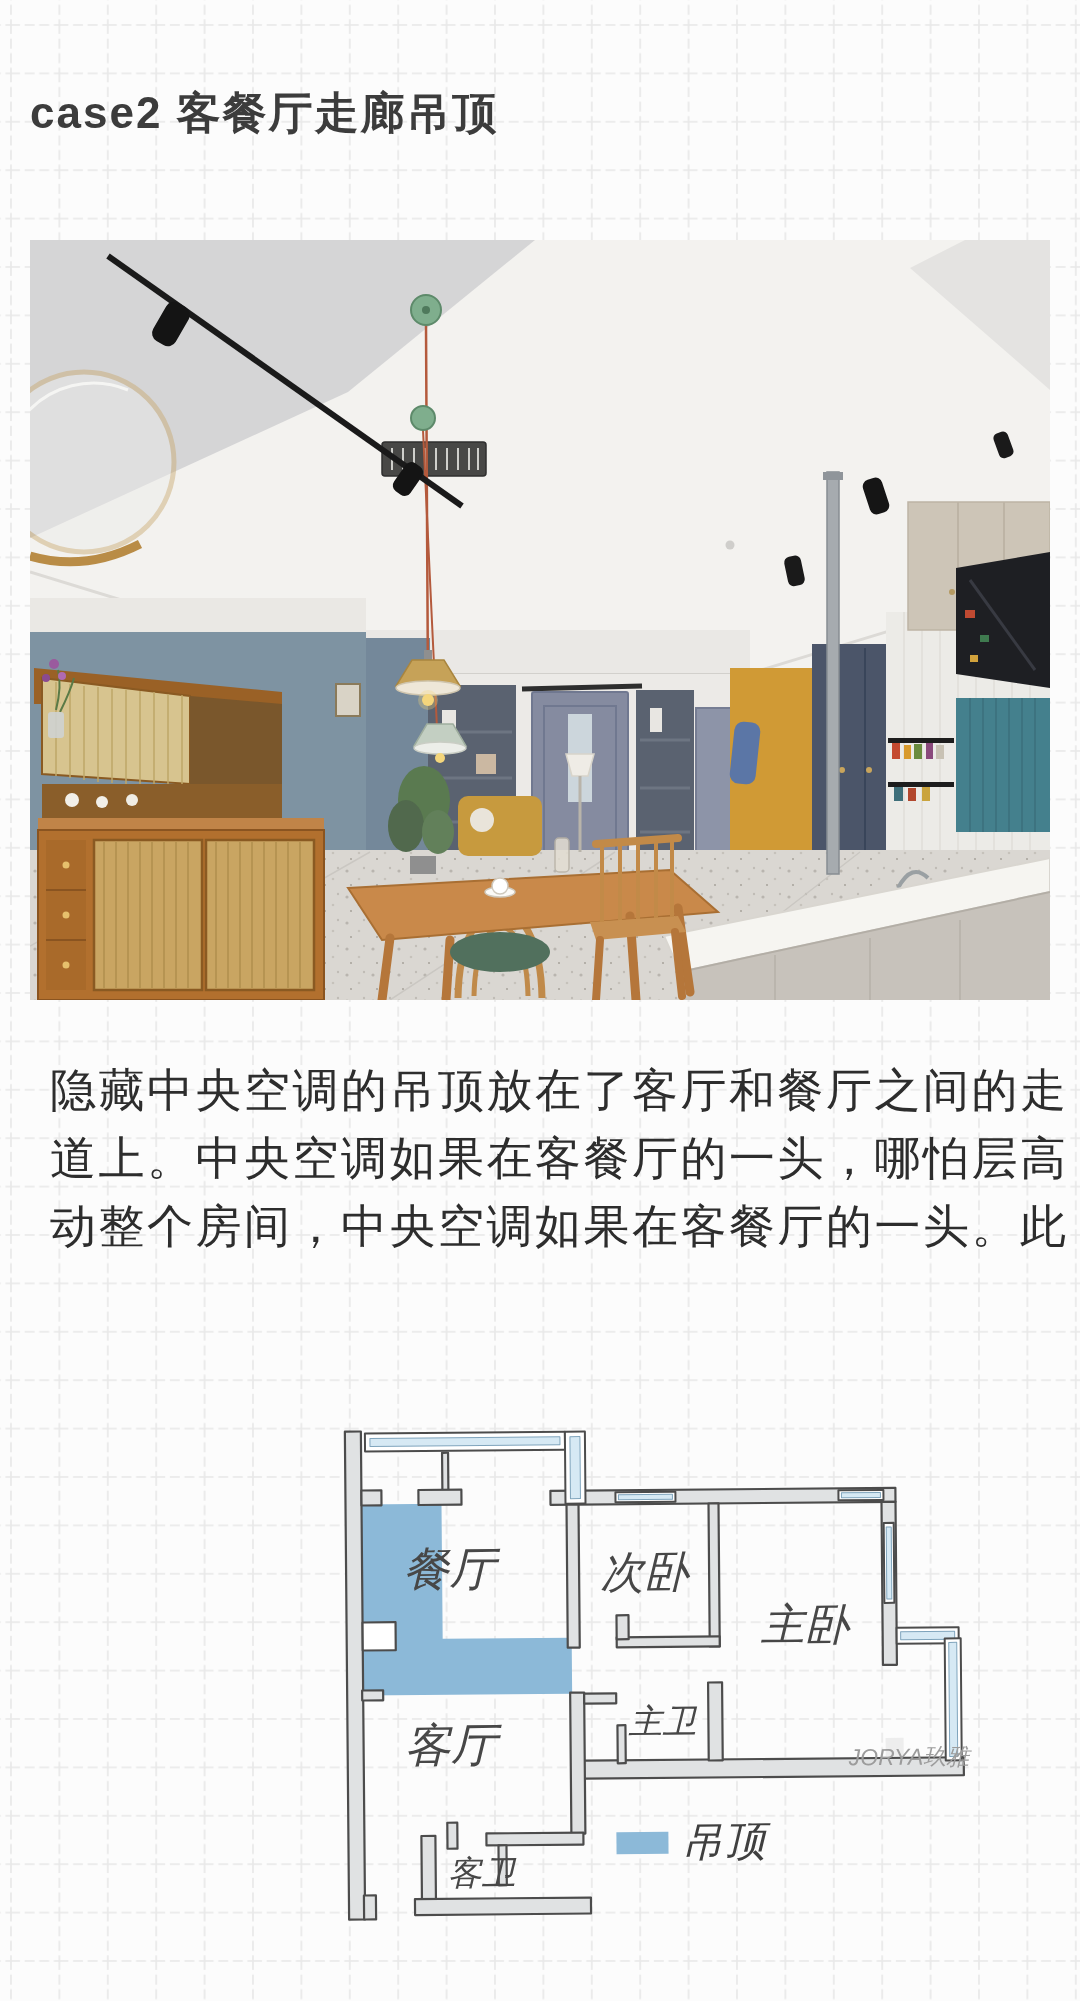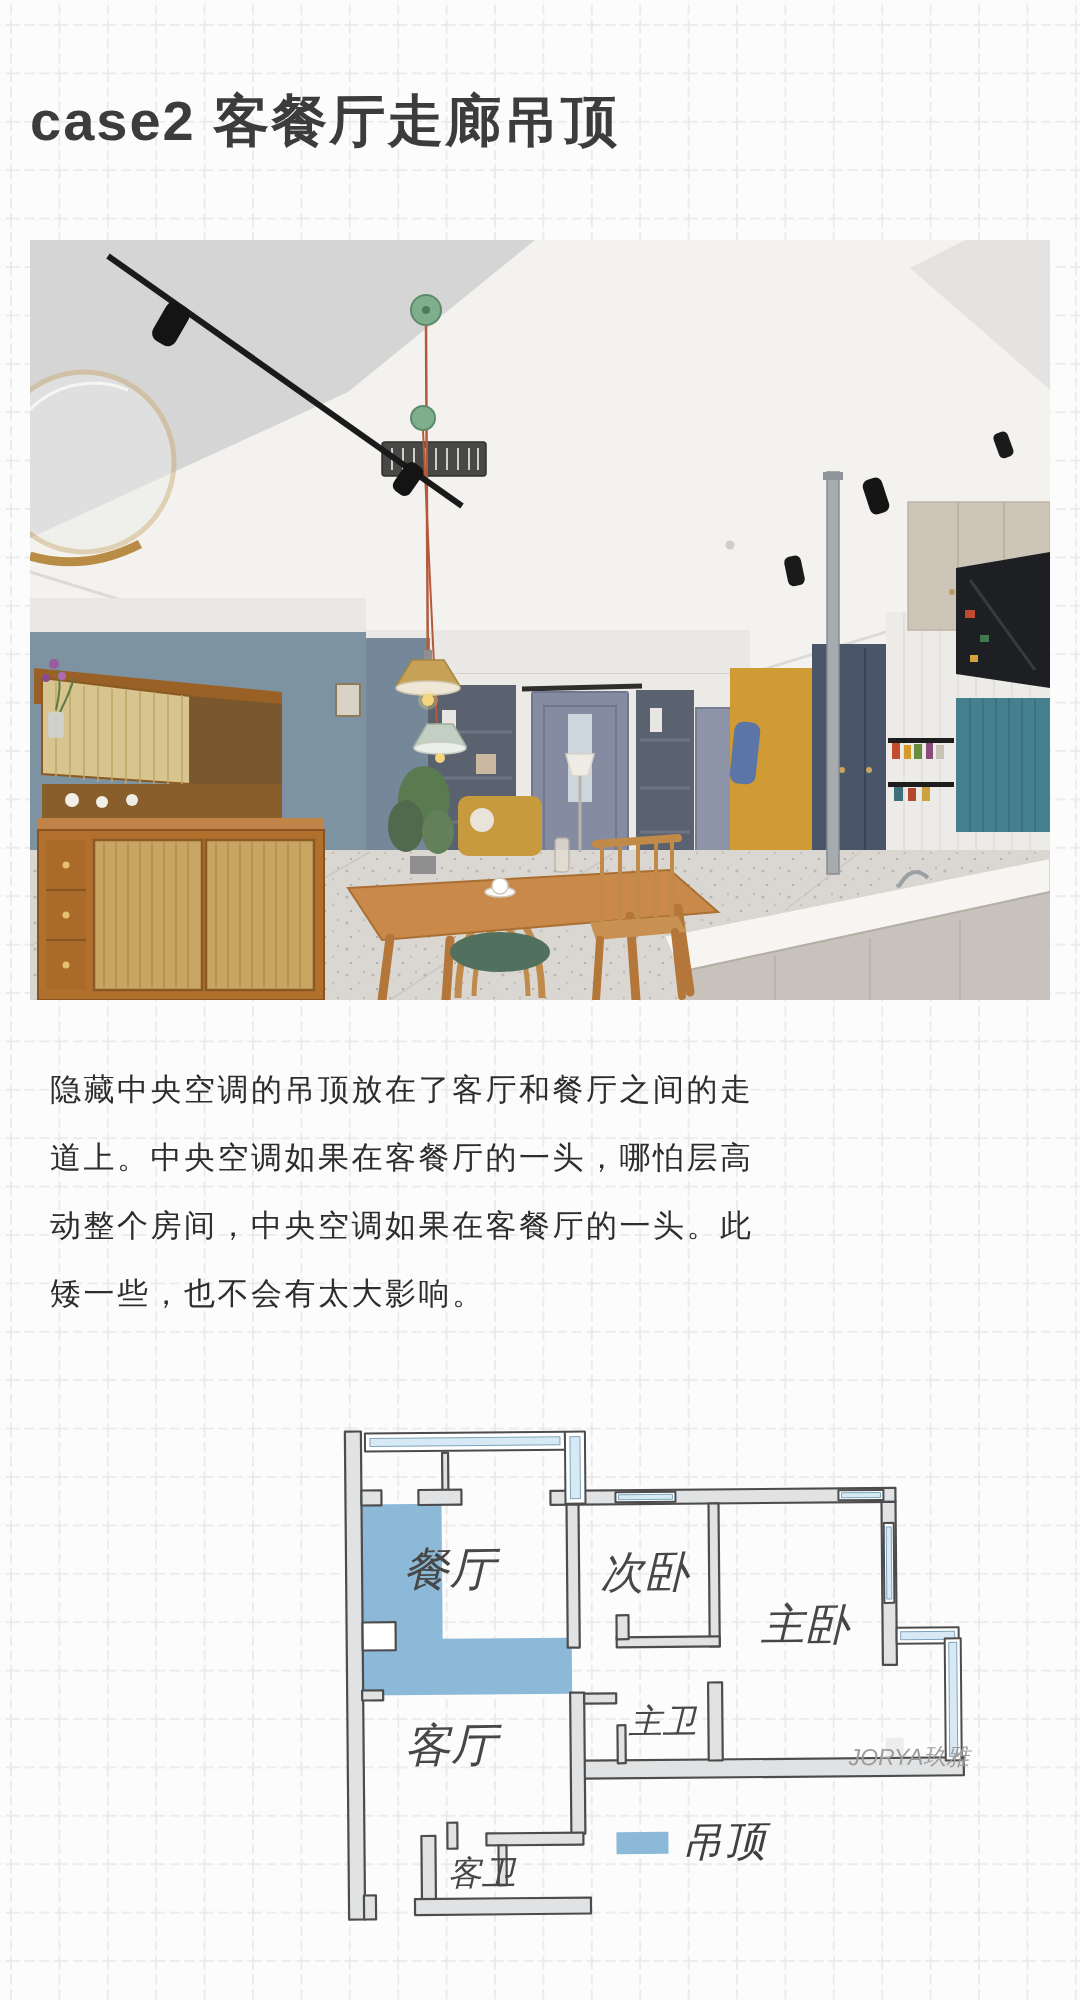--- a/index.html
+++ b/index.html
@@ -3,29 +3,29 @@
 <meta charset="utf-8">
 <style>
   html,body{margin:0;padding:0;}
   body{
     width:1080px;height:2001px;position:relative;background:#fcfcfc;
     font-family:"Liberation Sans","DejaVu Sans",sans-serif;overflow:hidden;
   }
   #grid-bg{position:absolute;left:0;top:0;width:1080px;height:2001px;z-index:0;}
   .layer{position:absolute;z-index:1;}
   #page-title{
-    left:30px;top:84px;font-size:56px;font-weight:600;color:#3c3c3c;
+    left:30px;top:84px;font-size:44px;font-weight:600;color:#3c3c3c;
     letter-spacing:2px;white-space:nowrap;
   }
   #photo-frame{
     left:30px;top:240px;width:1020px;height:760px;background:#efeeec;overflow:hidden;
   }
   #body-text{left:50px;top:1056px;width:900px;}
   .body-line{
-    height:68px;line-height:68px;font-size:31px;color:#2d2d2d;
+    height:68px;line-height:68px;font-size:46px;color:#2d2d2d;
     letter-spacing:2.5px;white-space:nowrap;font-weight:500;
   }
   #plan-wrap{left:300px;top:1415px;width:700px;height:520px;font-style:italic;}
   svg text{font-family:"Liberation Sans","DejaVu Sans",sans-serif;}
   .room-label{fill:#474747;}
   .room-label-sm{fill:#474747;}
 </style>
 </head>
 <body>
 
@@ -224,21 +224,20 @@
     <rect x="128" y="62" width="26" height="44" rx="9" fill="#141414" transform="rotate(30 141 84)"></rect>
     <rect x="368" y="222" width="20" height="34" rx="7" fill="#141414" transform="rotate(35 378 239)"></rect>
   </g>
 </svg>
 </div>
 
 <div class="layer" id="body-text">
   <div class="body-line">隐藏中央空调的吊顶放在了客厅和餐厅之间的走</div>
   <div class="body-line">道上。中央空调如果在客餐厅的一头，哪怕层高</div>
   <div class="body-line">动整个房间，中央空调如果在客餐厅的一头。此</div>
-  <div class="body-line">矮一些，也不会有太大影响。</div>
 </div>
 
 <div class="layer" id="plan-wrap">
 <svg width="700" height="520" viewBox="0 0 700 520" xmlns="http://www.w3.org/2000/svg">
   <g transform="rotate(-0.5 350 260)" stroke-linejoin="round" stroke-linecap="round">
 
     <path d="M63,87 L143,87 L143,222 L272,222 L272,278 L63,278 Z" fill="#8cb9d8"></path>
 
     <g fill="#e0e2e3" stroke="#4c4c4c" stroke-width="2.2">
       <rect x="47" y="14" width="16" height="488"></rect>

